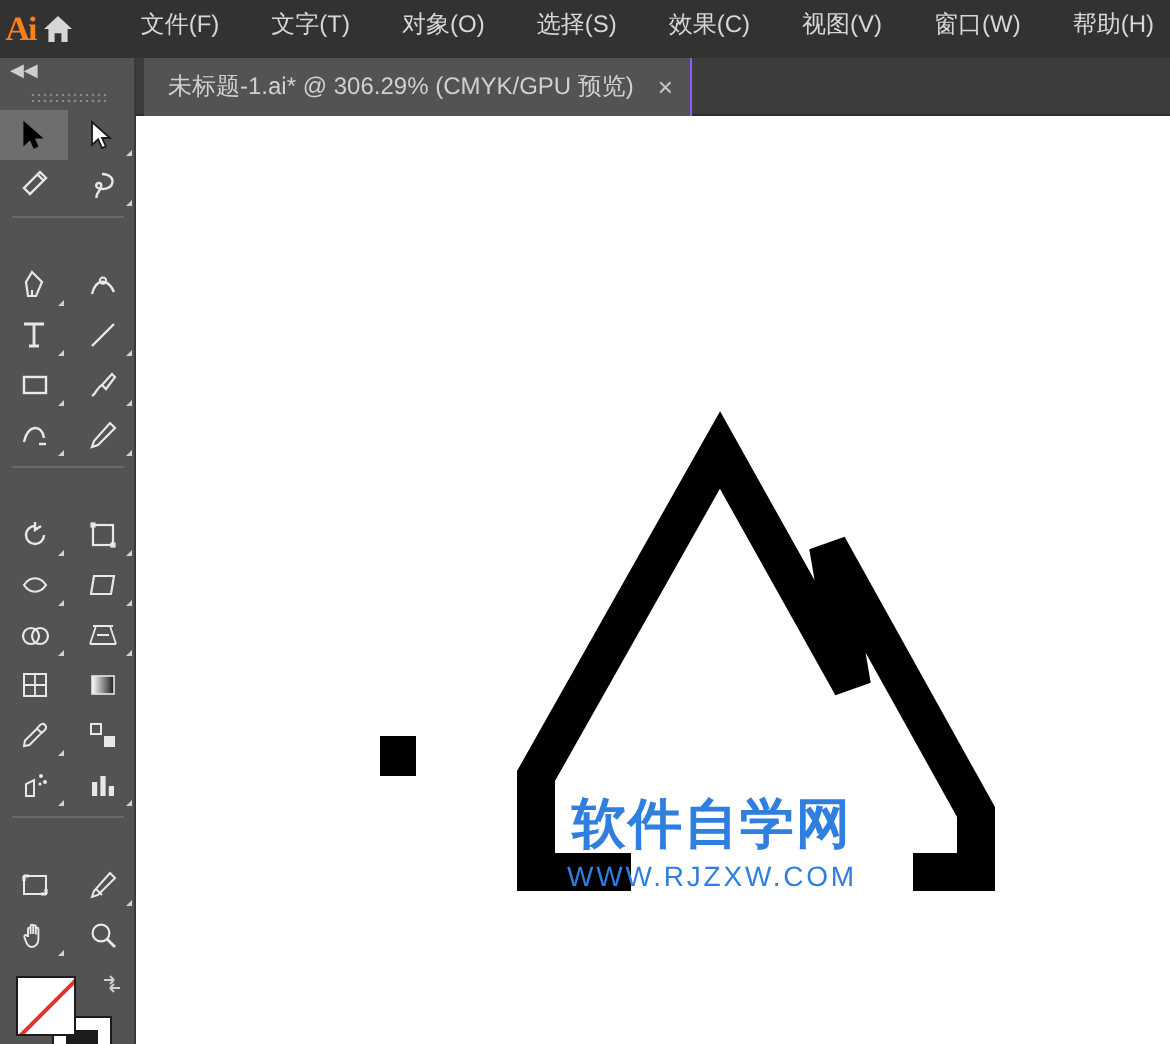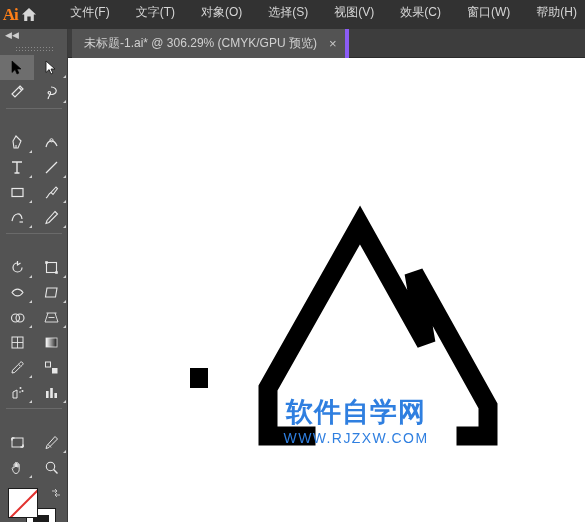--- a/index.html
+++ b/index.html
@@ -54,21 +54,21 @@
     width: 585px; height: 29px;
     background: #3d3d3d;
     border-bottom: 1px solid #2b2b2b;
   }
   .tab {
     position: absolute; left: 72px; top: 0;
     height: 29px;
     background: #535353;
     display: flex; align-items: center;
     padding: 0 8px 0 12px;
-    border-right: 4px solid #8b5cf6;
+    border-right: 1px solid #8b5cf6;
   }
   .tab-label {
     color: #d0d0d0;
     font-size: 12px;
     white-space: nowrap;
   }
   .tab-close {
     margin-left: 12px;
     color: #c8c8c8;
     font-size: 13px;
@@ -207,22 +207,22 @@
     <div class="home-icon">
       <svg width="16" height="15" viewBox="0 0 16 15">
         <path d="M8 1 L15 7.5 L12.8 7.5 L12.8 14 L9.7 14 L9.7 9.6 L6.3 9.6 L6.3 14 L3.2 14 L3.2 7.5 L1 7.5 Z" fill="#d6d6d6"></path>
       </svg>
     </div>
     <div class="menu-items">
       <div class="menu-item">文件(F)</div>
       <div class="menu-item">文字(T)</div>
       <div class="menu-item">对象(O)</div>
       <div class="menu-item">选择(S)</div>
+      <div class="menu-item">效果(C)</div>
       <div class="menu-item">视图(V)</div>
-      <div class="menu-item">效果(C)</div>
       <div class="menu-item">窗口(W)</div>
       <div class="menu-item">帮助(H)</div>
     </div>
   </div>
 
   <div class="tabbar">
     <div class="tab">
       <span class="tab-label">未标题-1.ai* @ 306.29% (CMYK/GPU 预览)</span>
       <span class="tab-close">×</span>
     </div>

